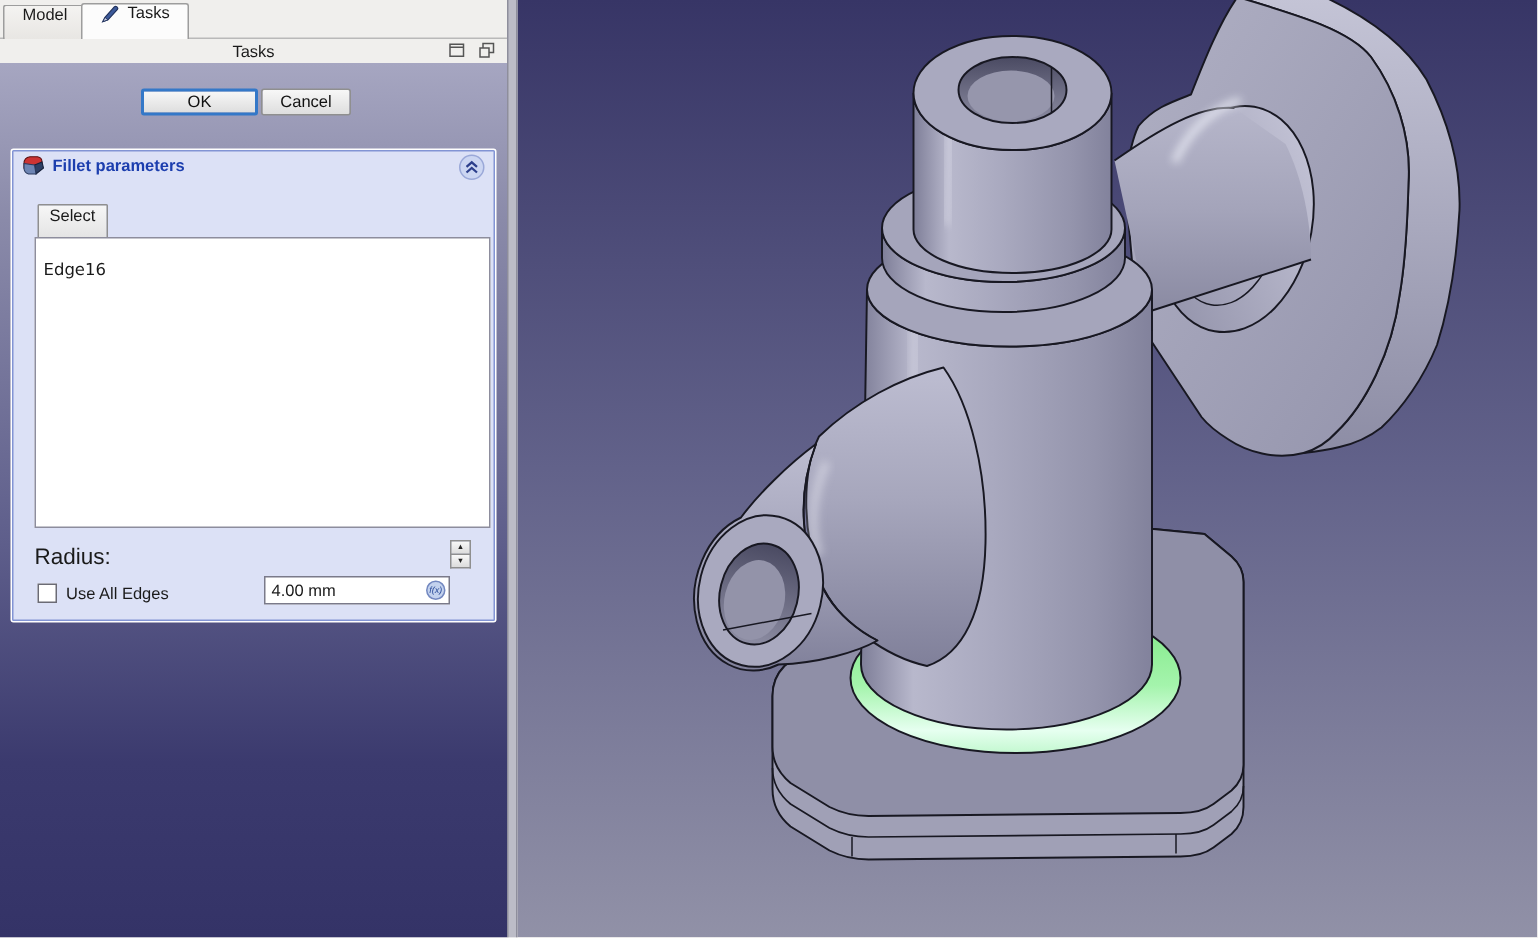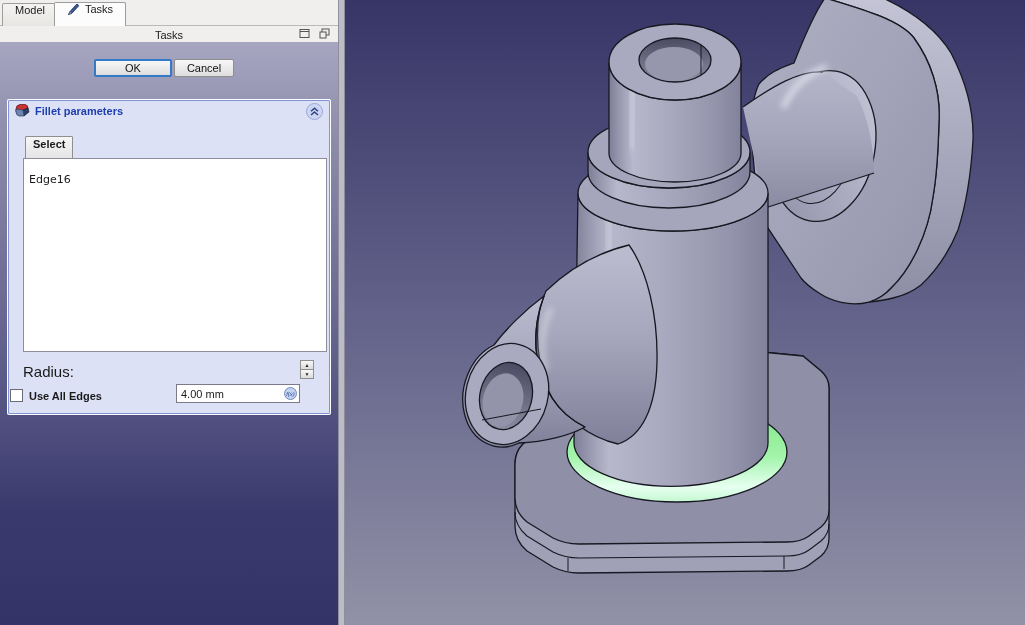--- a/index.html
+++ b/index.html
@@ -35,37 +35,37 @@
   .btn-ok { left:94px; width:78px; border:2px solid #3478c8; line-height:14px; }
   .btn-cancel { left:174px; width:60px;text-align:center; }
 
   .fillet-box { position:absolute; left:8px; top:58px; width:322px; height:314px;
                 background:#dce1f6; border:1px solid #8294d4; box-shadow:0 0 0 1px #ffffff; border-radius:1px; }
   .fillet-header { position:absolute; left:0; top:0; width:100%; height:20px; display:flex; align-items:center; padding:0 6px; gap:5px; }
   .fillet-title { color:#1c3eae; font-weight:bold; font-size:11px; }
   .collapse-btn { position:absolute; right:6px; top:2px; width:17px; height:17px; border-radius:50%;
                   background:#ccd6f2; border:1px solid #9aa8d8; display:flex; align-items:center; justify-content:center; }
   .select-btn { position:absolute; left:16px; top:35px; height:33px; padding:0 7px; font-size:11px;
-                background:linear-gradient(#f6f6f6,#dcdcdc); border:1px solid #8f8f8f; border-radius:1px; line-height:15px;font-weight:bold; }
+                background:linear-gradient(#f6f6f6,#dcdcdc); border:1px solid #8f8f8f; border-radius:1px; line-height:15px; }
   .edge-list { position:absolute; left:14px; top:57px; width:304px; height:194px; background:#ffffff;
                border:1px solid #8d8d9d; overflow:hidden; }
   .edge-item { padding:14px 5px; font-size:11px; font-family:"DejaVu Sans",sans-serif; }
   .radius-row { position:absolute; left:14px; top:259px; width:294px; height:19px; }
   .radius-label { position:absolute; left:0; top:3px; font-size:15px; }
   .radius-field { position:absolute; left:153px; top:0; width:124px; height:19px; background:#ffffff;
                   border:1px solid #7a7a8a; display:flex; align-items:center;margin-top:24px; }
   .radius-value { flex:1; padding-left:4px; font-size:11px; }
   .fx-btn { width:13px; height:13px; border-radius:50%; margin-right:2px; background:#c3d2ee;
             border:1px solid #7388c0; color:#2c4d9a; font-size:6px; font-style:italic;
             display:flex; align-items:center; justify-content:center; line-height:1; }
   .spinner { position:absolute; left:277px; top:0; width:14px; height:19px; display:flex; flex-direction:column; }
   .spin-btn { flex:1; background:linear-gradient(#f8f8f8,#dcdcdc); border:1px solid #8f8f8f; font-size:5px;
               display:flex; align-items:center; justify-content:center; color:#222; }
   .spin-btn + .spin-btn { border-top:none; }
-  .check-row { position:absolute; left:1px; top:288px; display:flex; align-items:flex-end; gap:6px;font-weight:bold; }
+  .check-row { position:absolute; left:16px; top:288px; display:flex; align-items:flex-end; gap:6px; }
   .checkbox { width:13px; height:13px; background:#fff; border:1px solid #6b6b75; }
   .check-label { font-size:11px; }
 
   .splitter { position:absolute; left:338px; top:0; width:7px; height:625px;
               background:#bcbcc7; border-left:1px solid #8e8e9c; border-right:1px solid #8e8e9c; }
 
   
   .viewport { position:absolute; left:345px; top:0; width:680px; height:625px; }
   .viewport svg { display:block; }
 </style>

